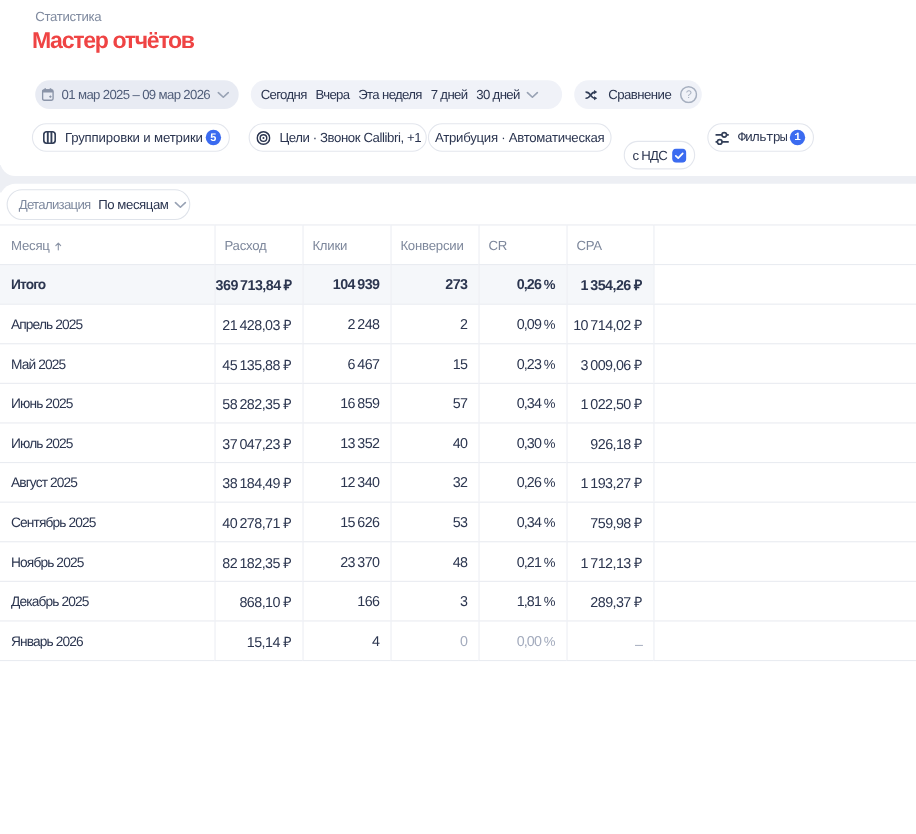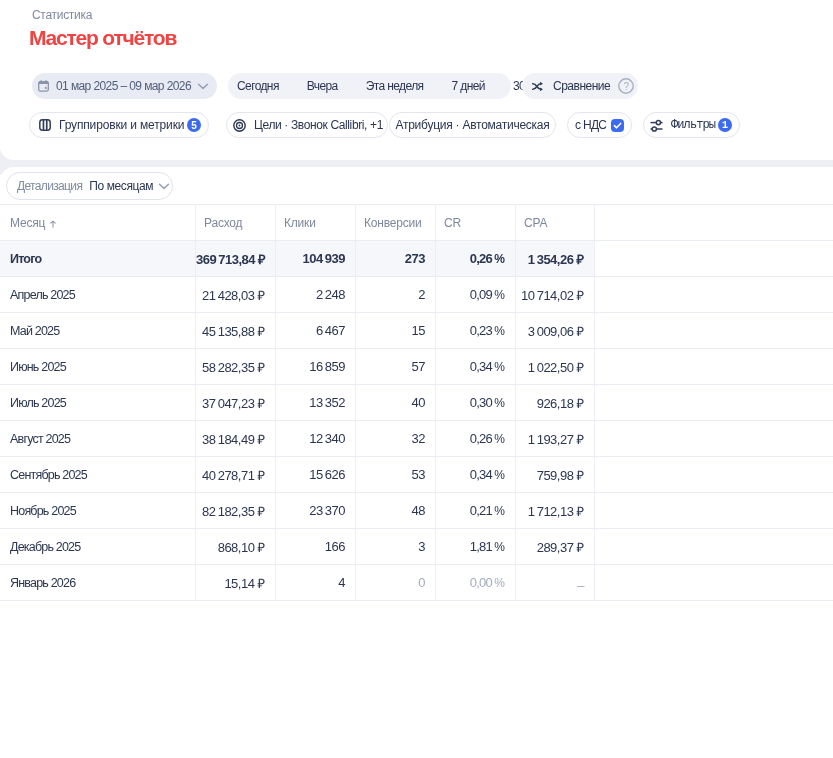--- a/index.html
+++ b/index.html
@@ -14,33 +14,33 @@
   .pill svg, .badge { flex:0 0 auto; }
   .pill.grey { background:#e8ebf3; }
   .pill.lite { background:#f0f2f8; }
   .pill.white { background:#fff; border:1px solid #e3e6ed; }
   .badge { background:#3b6bf0; color:#fff; width:14px; height:14px; border-radius:50%; display:flex; align-items:center; justify-content:center; font-size:10px; font-weight:700; letter-spacing:0; }
   .chev { flex:0 0 auto; }
   
   #datepill { left:32px; top:73px; width:185px; padding:0 8px 0 6px; color:#515e7a; }
   #datepill .txt { margin-left:7px; letter-spacing:-0.6px; }
   #datepill .chev { margin-left:auto; }
-  #presets { left:228px; top:73px; width:283px; padding:3px 9px; gap:28px; letter-spacing:-0.6px; }
+  #presets { left:228px; top:73px; width:283px; padding:3px 9px; gap:8px; letter-spacing:-0.6px; }
   #presets .chev { margin-left:-2px; }
   #compare { left:522px; top:73px; width:116px; padding:0 4px 0 10px; }
   #compare .txt { margin-left:10px; letter-spacing:-0.5px; }
   #compare .qm { margin-left:auto; }
   
   #grp { left:29px; top:112px; width:180px; padding:0 7px 0 9px; }
   #grp .txt { margin-left:8px; letter-spacing:-0.15px; }
   #grp .badge { margin-left:auto; }
   #goals { left:226px; top:112px; width:162px; padding:0 6px; }
   #goals .txt { margin-left:8px; letter-spacing:-0.37px; }
   #attr { left:389px; top:112px; width:167px; justify-content:center; letter-spacing:-0.25px; }
-  #nds { left:567px; top:112px; width:65px; padding:0 7px; letter-spacing:-0.7px; }
+  #nds { left:567px; top:128px; width:65px; padding:0 7px; letter-spacing:-0.7px; }
   #nds .cb { margin-left:auto; }
   #filters { left:643px; top:112px; width:97px; padding:0 7px 0 6px;font-family:Liberation Mono, monospace; }
   #filters .txt { margin-left:8px; letter-spacing:-0.9px; }
   #filters .badge { margin-left:auto; }
   
   #detail { left:6px; top:5px; width:167px; height:28px; border-radius:14px; background:#fff; border:1px solid #dfe3ea; position:absolute; display:flex; align-items:center; padding:0 2px 0 10px; font-size:12px; white-space:nowrap; }
   #detail .lbl { color:#7f8a9f; letter-spacing:-0.65px; }
   #detail .val { color:#2b3550; margin-left:7px; letter-spacing:-0.4px; }
   #detail .chev { margin-left:auto; }
   

